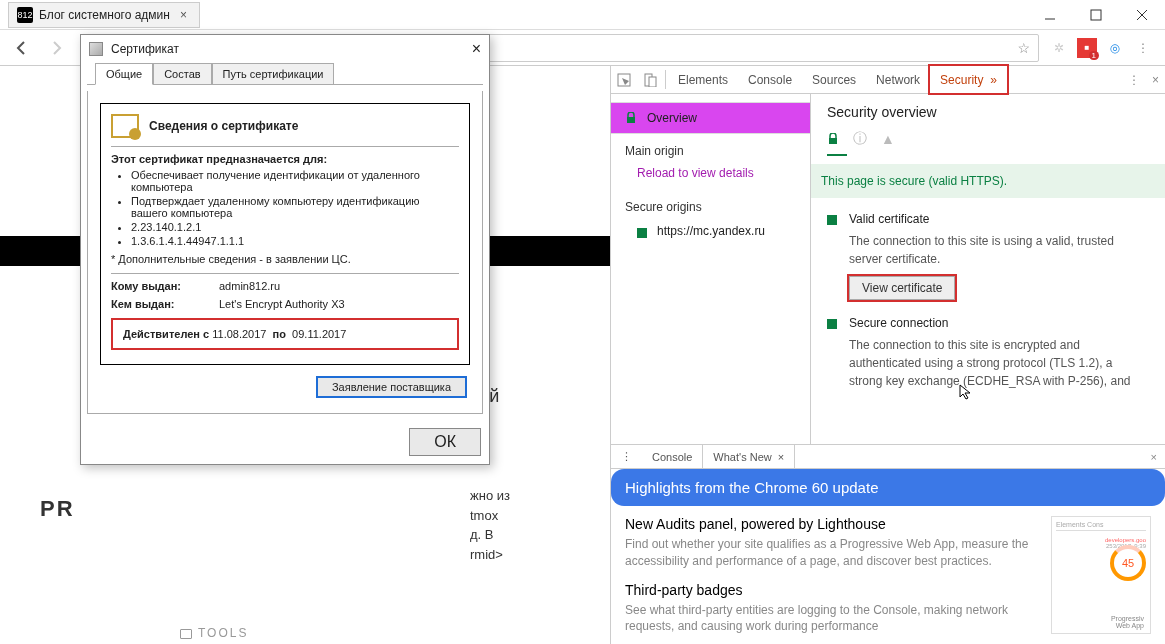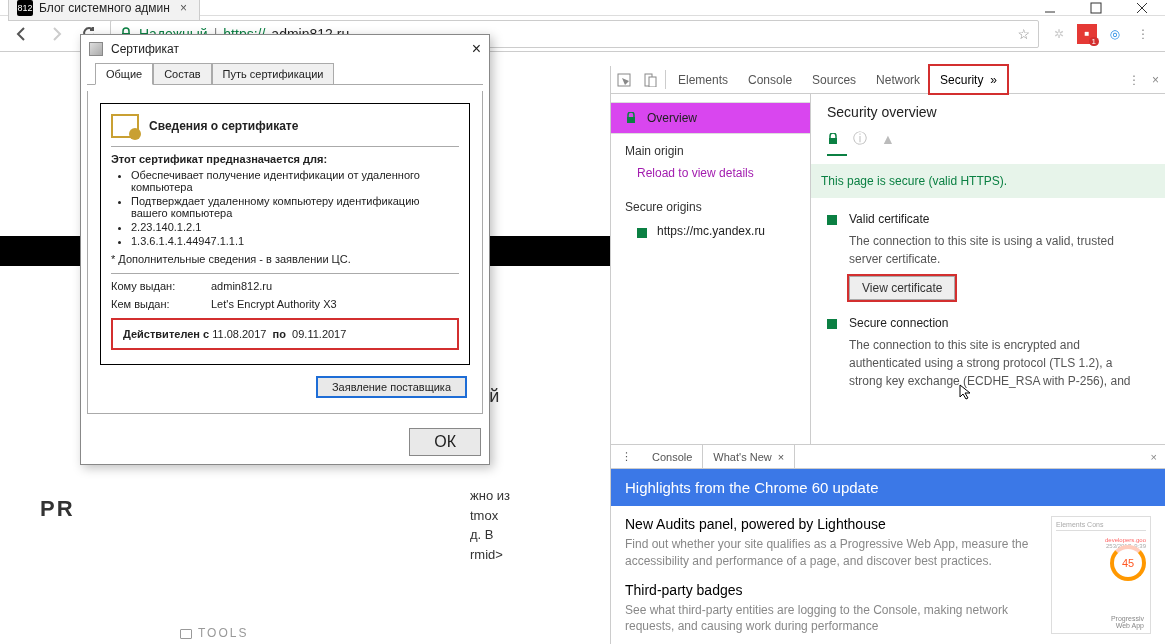--- a/index.html
+++ b/index.html
@@ -9,21 +9,21 @@
     font-size: 12px;
     background: #fff;
     color: #222;
     overflow: hidden;
     width: 1165px;
     height: 644px;
     position: relative;
   }
   
   .titlebar {
-    height: 16px;
+    height: 30px;
     display: flex;
     align-items: center;
     padding: 0 0 0 8px;
     border-bottom: 1px solid #ddd;
     background: #fff;
   }
   .titlebar .tab {
     display: flex;
     align-items: center;
     gap: 6px;
@@ -138,21 +138,21 @@
     font-size:12px;
   }
   .dev-tabs-row .dtab {
     padding: 0 10px;
     display:flex; align-items:center;
     color:#555;
     white-space:nowrap;
   }
   .dev-tabs-row .dicon { padding:0 6px; display:flex; align-items:center; color:#888;}
   .dev-tabs-row .active {
-    color:#000000;
+    color:#c2410c;
   }
   .red-box {
     outline: 2px solid #d32f2f;
     outline-offset: 0;
   }
   .sec-body {
     flex:1;
     display:flex;
     overflow:hidden;
   }
@@ -231,20 +231,21 @@
     font-size:11px;
   }
   .drawer-tabs .dt { padding:0 10px; display:flex; align-items:center; color:#555; gap:6px;}
   .drawer-tabs .active { background:#fff; border-top:1px solid #ccc; border-left:1px solid #ccc; border-right:1px solid #ccc; margin-top:-1px;}
   .drawer-tabs .close-x { margin-left:auto; padding:0 8px; display:flex; align-items:center; color:#888;}
   .highlights {
     background:#3b78e7;
     color:#fff;
     padding: 10px 14px;
     font-size:15px;
+    border-radius:13px;
   }
   .drawer-body {
     flex:1;
     padding:10px 14px;
     font-size:12px;
     color:#333;
     display:flex;
     gap:10px;
     overflow:hidden;
   }
@@ -334,21 +335,21 @@
     background:#c9a032;
     border-radius:50%;
   }
   .cert-head-row .cert-htext { font-weight:bold; font-size:12px;}
   .hr-line { border-top:1px solid #aaa; margin:6px 0;}
   .cert-section-label { font-weight:bold; margin-bottom:4px;}
   .cert-bullets { margin:0 0 6px 20px; padding:0;}
   .cert-bullets li { margin:2px 0; font-size:11px;}
   .cert-note { font-size:11px; margin:4px 0 8px;}
   .cert-row { display:flex; margin:6px 0;}
-  .cert-row .k { width:100px; font-weight:normal;}
+  .cert-row .k { width:108px; font-weight:bold;}
   .cert-row .v { flex:1;}
   .validity-box {
     border:2px solid #d32f2f;
     padding:8px 10px;
     margin:8px 0 4px;
   }
   .validity-box .vb { font-weight:bold; display:inline;}
   .cert-footer-btns {
     display:flex;
     justify-content:flex-end;

